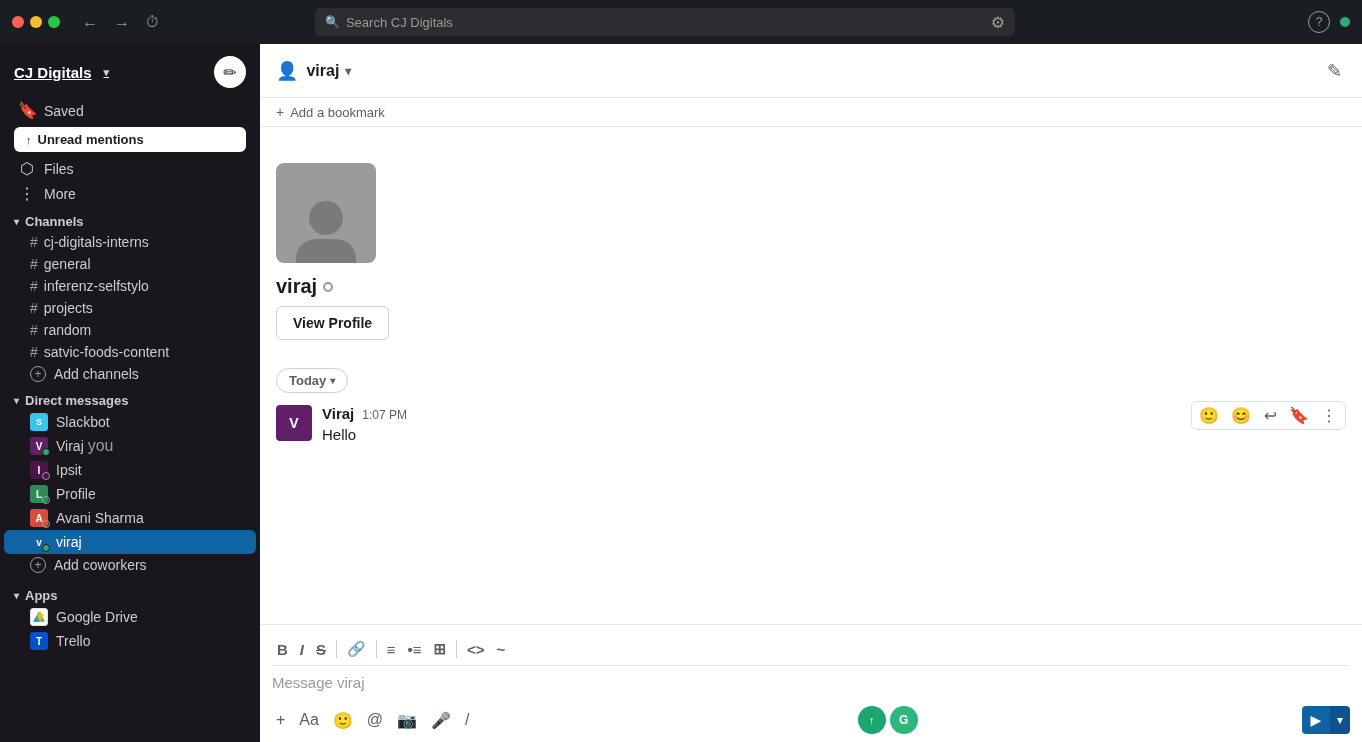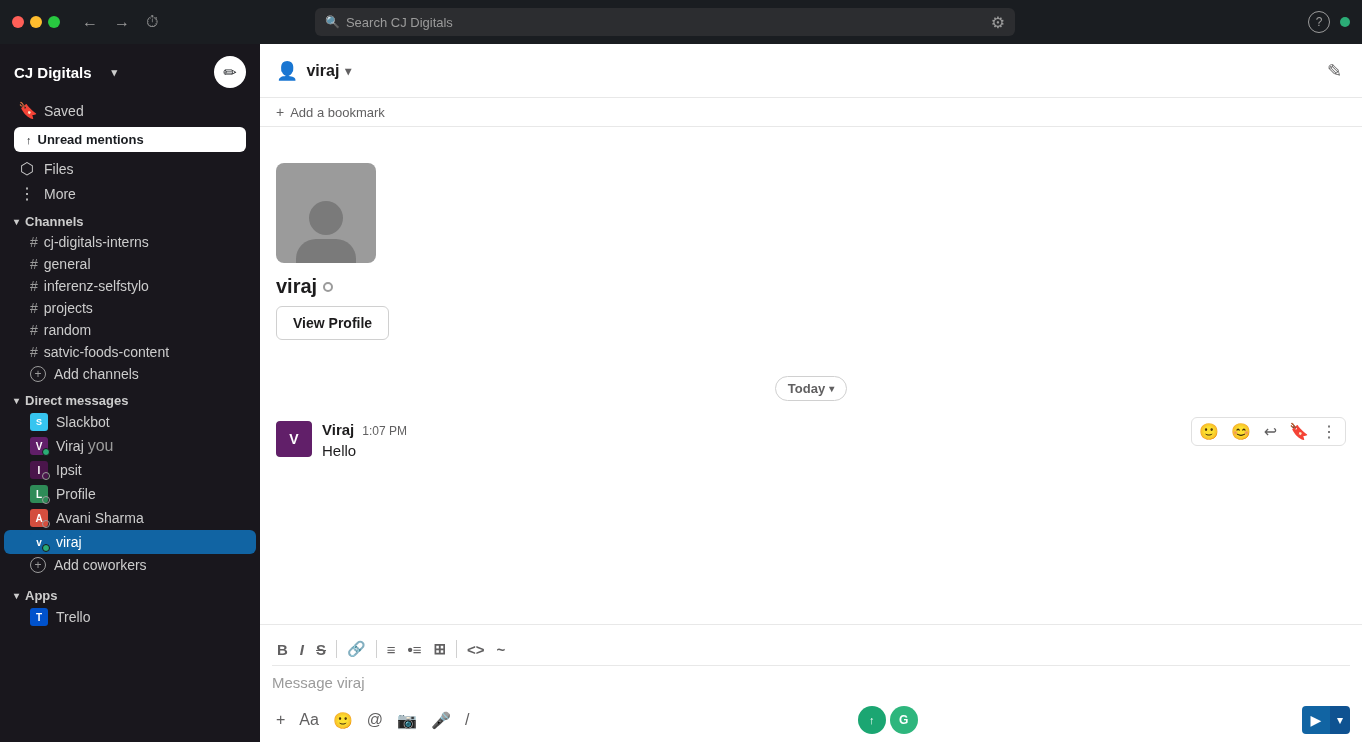--- a/index.html
+++ b/index.html
@@ -55,21 +55,21 @@
       overflow-y: auto;
       padding-bottom: 8px;
     }
     .sidebar-header {
       display: flex;
       align-items: center;
       justify-content: space-between;
       padding: 10px 14px 8px;
       height: 54px;
     }
-    .workspace-name { font-size: 15px; font-weight: 700; color: #fff; cursor: pointer; display: flex; align-items: center; gap: 20px; }
+    .workspace-name { font-size: 15px; font-weight: 700; color: #fff; cursor: pointer; display: flex; align-items: center; gap: 12px; text-decoration: underline; }
     .workspace-chevron { font-size: 11px; color: #ccc; }
     .compose-btn { background: #fff; border: none; border-radius: 50%; width: 32px; height: 32px; display: flex; align-items: center; justify-content: center; cursor: pointer; font-size: 16px; color: #1a1d21; }
 
     .sidebar-item {
       display: flex;
       align-items: center;
       gap: 8px;
       padding: 3px 14px;
       cursor: pointer;
       font-size: 14px;
@@ -257,22 +257,22 @@
       padding: 8px 16px;
       font-size: 14px;
       font-weight: 600;
       color: #1d1c1d;
       cursor: pointer;
     }
 
     .date-divider {
       display: flex;
       align-items: center;
-      justify-content: center;
-      margin: 16px 0;
+      justify-content: flex-start;
+      margin: 8px 0;
     }
     .date-pill {
       background: #fff;
       border: 1px solid #d0d0d0;
       border-radius: 16px;
       padding: 4px 12px;
       font-size: 13px;
       color: #616061;
       font-weight: 600;
       display: flex;
@@ -500,20 +500,30 @@
     <div class="add-item">
       <div class="add-circle">+</div>
       <span>Add coworkers</span>
     </div>
 
     <div class="section-header apps-section">
       <span class="section-chevron">▾</span>
       <span>Apps</span>
     </div>
 
+    <div class="app-item">
+      <div class="app-icon" style="background:#fff;border:1px solid #e0e0e0;">
+        <svg width="14" height="14" viewBox="0 0 24 24">
+            <polygon points="12,2 22,20 2,20" fill="#34a853" opacity="0.9"></polygon>
+            <polygon points="2,20 8,9 14,20" fill="#4285f4" opacity="0.9"></polygon>
+            <polygon points="10,9 14,2 20,9 14,20 8,9" fill="#fbbc05" opacity="0.9"></polygon>
+          </svg>
+      </div>
+      <span>Google Drive</span>
+    </div>
 
     <div class="app-item">
       <div class="app-icon trello-icon">T</div>
       <span>Trello</span>
     </div>
   </div>
 
   <div class="chat-area">
 
     <div class="chat-header">

